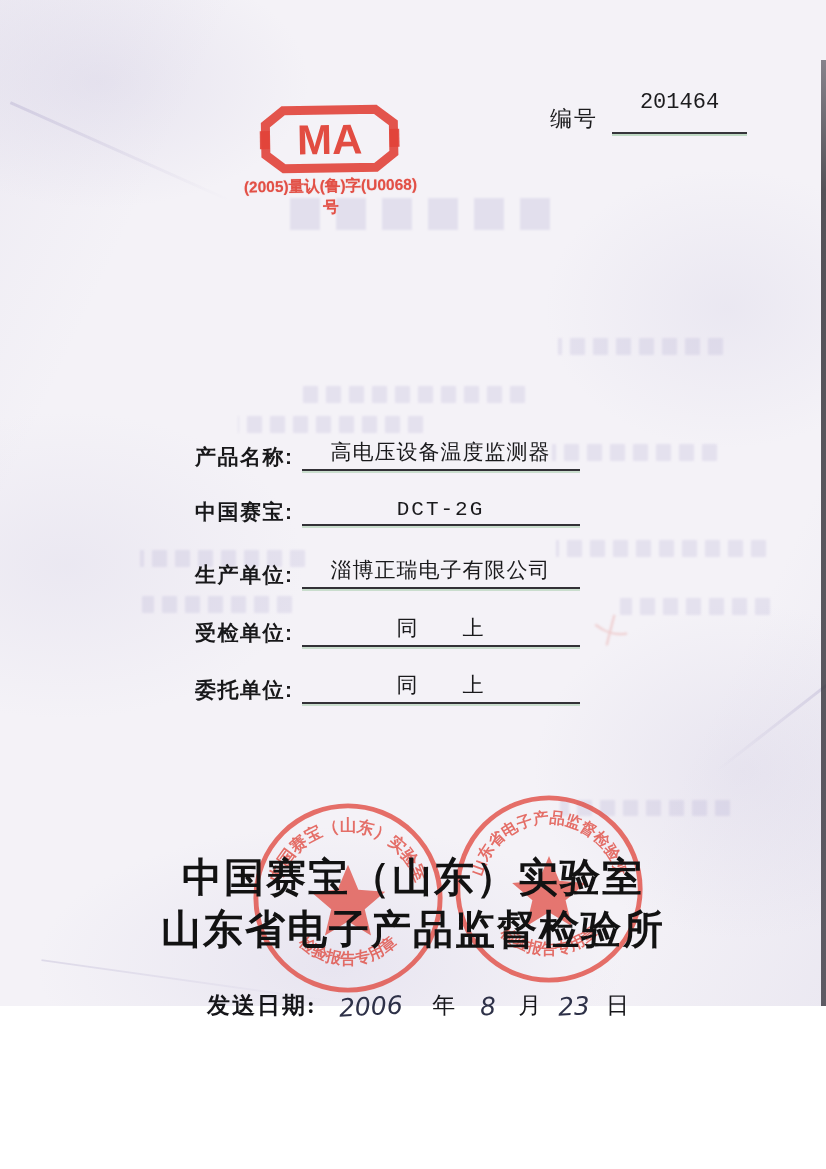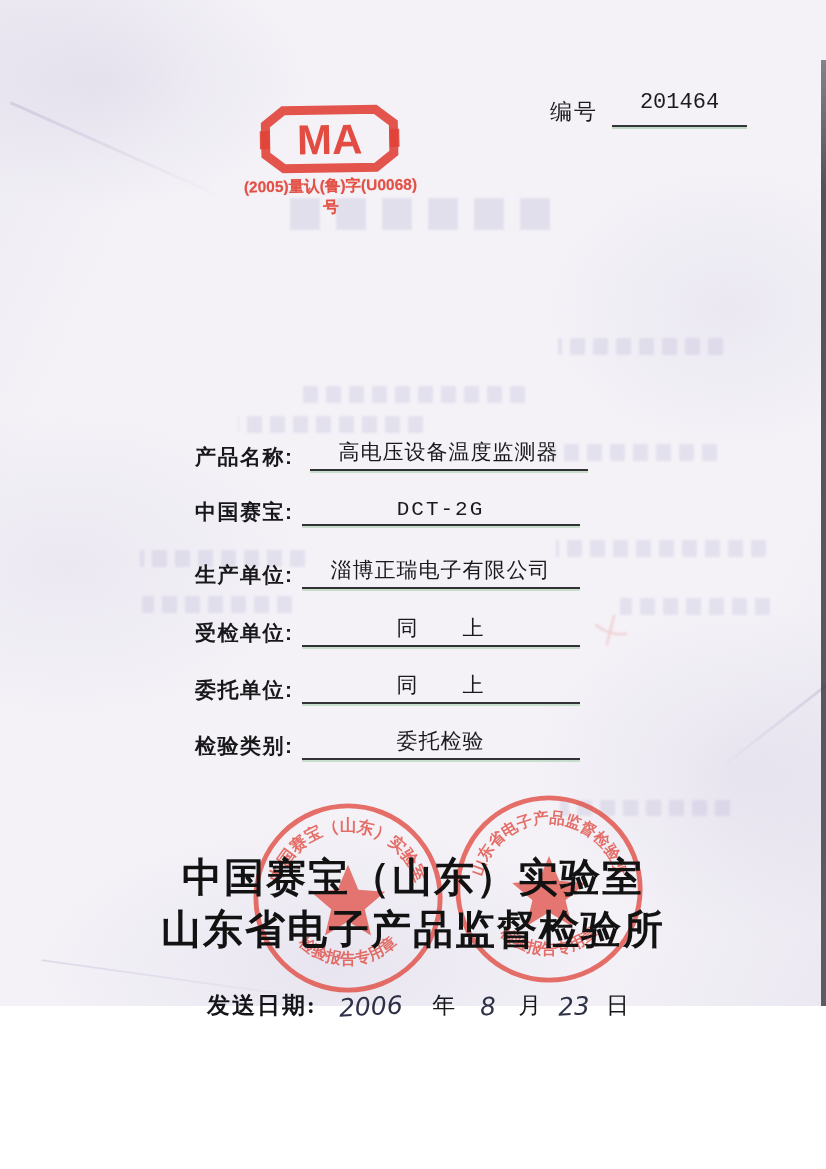--- a/index.html
+++ b/index.html
@@ -22,21 +22,21 @@
   .edge-right{position:absolute;right:0;top:60px;width:5px;height:1085px;background:linear-gradient(180deg,#6a6670,#2c2a30 12%,#3a3740 90%,#6a6670);opacity:.8;}
   .bottom-white{position:absolute;left:0;bottom:0;width:826px;height:22px;background:#ffffff;}
 
   
   .serial{position:absolute;left:550px;top:90px;width:230px;display:flex;align-items:flex-end;}
   .serial .lbl{font-size:22px;color:#1c1c1e;font-family:"Liberation Serif",serif;letter-spacing:2px;}
   .serial .num{
     display:inline-block;margin-left:14px;width:135px;text-align:center;
     font-family:"Liberation Mono","DejaVu Sans Mono",monospace;font-size:22px;color:#1c1c1e;
     border-bottom:2px solid #35343a;box-shadow:0 2px 0 rgba(70,160,80,.30);
-    padding-bottom:10px;
+    padding-bottom:17px;
   }
 
   
   .cma{position:absolute;left:240px;top:104px;width:180px;text-align:center;transform:rotate(-1deg);}
   .cma svg{display:block;margin:0 auto;}
   .cma .certno{margin-top:2px;font-size:15.5px;font-weight:bold;color:#e14338;font-family:"Liberation Sans",sans-serif;letter-spacing:0;opacity:.92;text-shadow:0 0 1px rgba(225,67,56,.5);}
 
   
   .title{
     position:absolute;left:0;top:218px;width:826px;text-align:center;
@@ -115,43 +115,39 @@
     <svg width="140" height="70" viewBox="0 0 140 70">
       <path d="M24,6 L116,6 L134,20 L134,50 L116,64 L24,64 L6,50 L6,20 Z" fill="none" stroke="#e14338" stroke-width="9" opacity=".9"></path>
       <rect x="0" y="26" width="10" height="18" fill="#e14338" opacity=".9"></rect>
       <rect x="130" y="26" width="10" height="18" fill="#e14338" opacity=".9"></rect>
       <text x="70" y="50" text-anchor="middle" font-family="Liberation Sans, sans-serif" font-size="42" font-weight="bold" fill="#e14338" opacity=".95">MA</text>
     </svg>
     <div class="certno">(2005)量认(鲁)字(U0068)号</div>
   </div>
 
 
-  <div class="field" style="top:438px;gap:8px;">
+  <div class="field" style="top:438px;">
     <span class="flabel">产品名称:</span>
     <span class="fline">高电压设备温度监测器</span>
   </div>
   <div class="field" style="top:498px;">
     <span class="flabel">中国赛宝:</span>
     <span class="fline mono">DCT-2G</span>
   </div>
   <div class="field" style="top:556px;">
     <span class="flabel">生产单位:</span>
     <span class="fline">淄博正瑞电子有限公司</span>
   </div>
   <div class="field" style="top:614px;">
     <span class="flabel">受检单位:</span>
     <span class="fline">同　　上</span>
   </div>
   <div class="field" style="top:671px;">
     <span class="flabel">委托单位:</span>
     <span class="fline">同　　上</span>
-  </div>
-  <div class="field" style="top:727px;">
-    <span class="flabel">检验类别:</span>
-    <span class="fline">委托检验</span>
   </div>
 
   <div class="stamp" style="left:250px;top:800px;">
     <svg width="196" height="196" viewBox="0 0 200 200">
       <defs>
         <path id="arcLT" d="M 28,104 A 72,72 0 0 1 172,104"></path>
         <path id="arcLB" d="M 42,138 A 72,72 0 0 0 158,138"></path>
       </defs>
       <circle cx="100" cy="100" r="94" fill="none" stroke="#df3c31" stroke-width="5" opacity=".85"></circle>
       <text font-family="Liberation Serif, serif" font-size="17" font-weight="bold" fill="#df3c31" opacity=".85">

